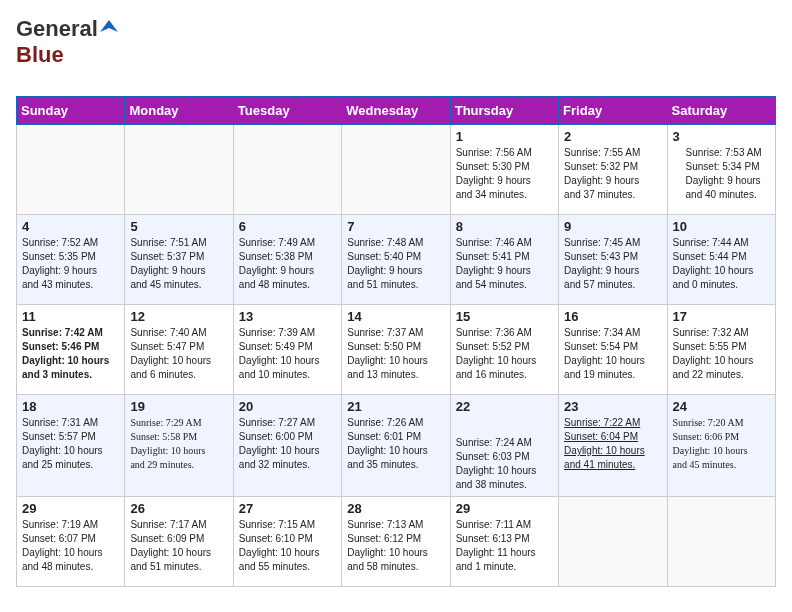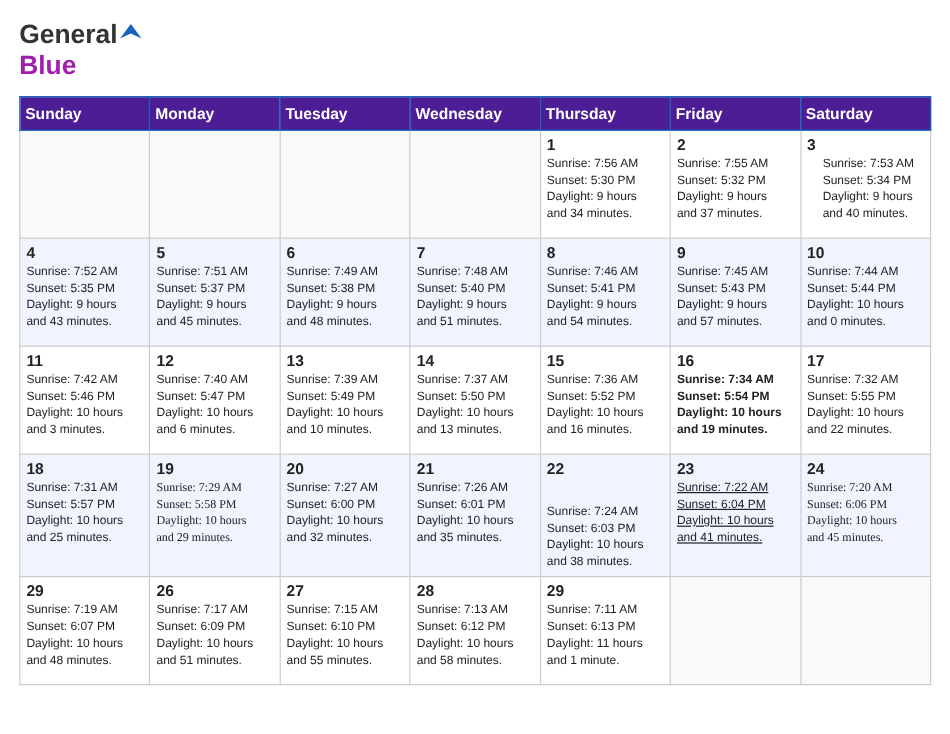--- a/index.html
+++ b/index.html
@@ -7,21 +7,21 @@
       font-family: Arial, sans-serif;
       background: #fff;
       width: 792px;
       min-height: 612px;
       padding: 16px;
     }
     .header-section {
       display: flex;
       justify-content: space-between;
       align-items: center;
-      margin-bottom: 12px;
+      margin-bottom: 28px;
     }
     .logo {
       display: flex;
       flex-direction: column;
       align-items: flex-start;
     }
     .logo-line {
       display: flex;
       align-items: center;
     }
@@ -38,21 +38,21 @@
       font-size: 16px;
       color: #444;
       margin-top: 2px;
     }
     table {
       width: 100%;
       border-collapse: collapse;
       table-layout: fixed;
     }
     thead tr th {
-      background: #4c1d95;
+      background: #a21caf;
       color: #fff;
       font-size: 13px;
       font-weight: bold;
       padding: 6px 4px;
       text-align: left;
       border: 1px solid #1565c0;
     }
     tbody tr td {
       vertical-align: top;
       border: 1px solid #ccc;
@@ -88,21 +88,21 @@
 
 <div class="header-section">
   <div class="logo">
     <div class="logo-line">
       <span style="font-size:22px;font-weight:bold;color:#333;">General</span>
       <svg width="18" height="18" viewBox="0 0 18 18" style="margin-left:2px;margin-top:-4px;">
         <polygon points="9,2 18,14 9,10 0,14" fill="#1565c0"></polygon>
       </svg>
     </div>
     <div>
-      <span style="font-size:22px;font-weight:bold;color:#a21caf;margin-left:0;">Blue</span>
+      <span style="font-size:22px;font-weight:bold;color:#7f1d1d;margin-left:0;">Blue</span>
     </div>
   </div>
   <div class="title-section">
     <div class="month-title"></div>
     <div class="location-title"></div>
   </div>
 </div>
 
 <table>
   <thead>
@@ -191,21 +191,21 @@
           <span class="day-num">10</span>
           <div class="day-info" style="white-space: pre-line;">Sunrise: 7:44 AM
 Sunset: 5:44 PM
 Daylight: 10 hours
 and 0 minutes.</div>
         </td>
       </tr>
       <tr>
         <td>
           <span class="day-num">11</span>
-          <div class="day-info" style="white-space: pre-line;">Sunrise: 7:42 AM
+          <div class="day-info" style="white-space: pre-line; font-weight: bold;">Sunrise: 7:42 AM
 Sunset: 5:46 PM
 Daylight: 10 hours
 and 3 minutes.</div>
         </td>
         <td>
           <span class="day-num">12</span>
           <div class="day-info" style="white-space: pre-line;">Sunrise: 7:40 AM
 Sunset: 5:47 PM
 Daylight: 10 hours
 and 6 minutes.</div>
@@ -226,21 +226,21 @@
         </td>
         <td>
           <span class="day-num">15</span>
           <div class="day-info" style="white-space: pre-line;">Sunrise: 7:36 AM
 Sunset: 5:52 PM
 Daylight: 10 hours
 and 16 minutes.</div>
         </td>
         <td>
           <span class="day-num">16</span>
-          <div class="day-info" style="white-space: pre-line; font-weight: bold;">Sunrise: 7:34 AM
+          <div class="day-info" style="white-space: pre-line;">Sunrise: 7:34 AM
 Sunset: 5:54 PM
 Daylight: 10 hours
 and 19 minutes.</div>
         </td>
         <td>
           <span class="day-num">17</span>
           <div class="day-info" style="white-space: pre-line;">Sunrise: 7:32 AM
 Sunset: 5:55 PM
 Daylight: 10 hours
 and 22 minutes.</div>

